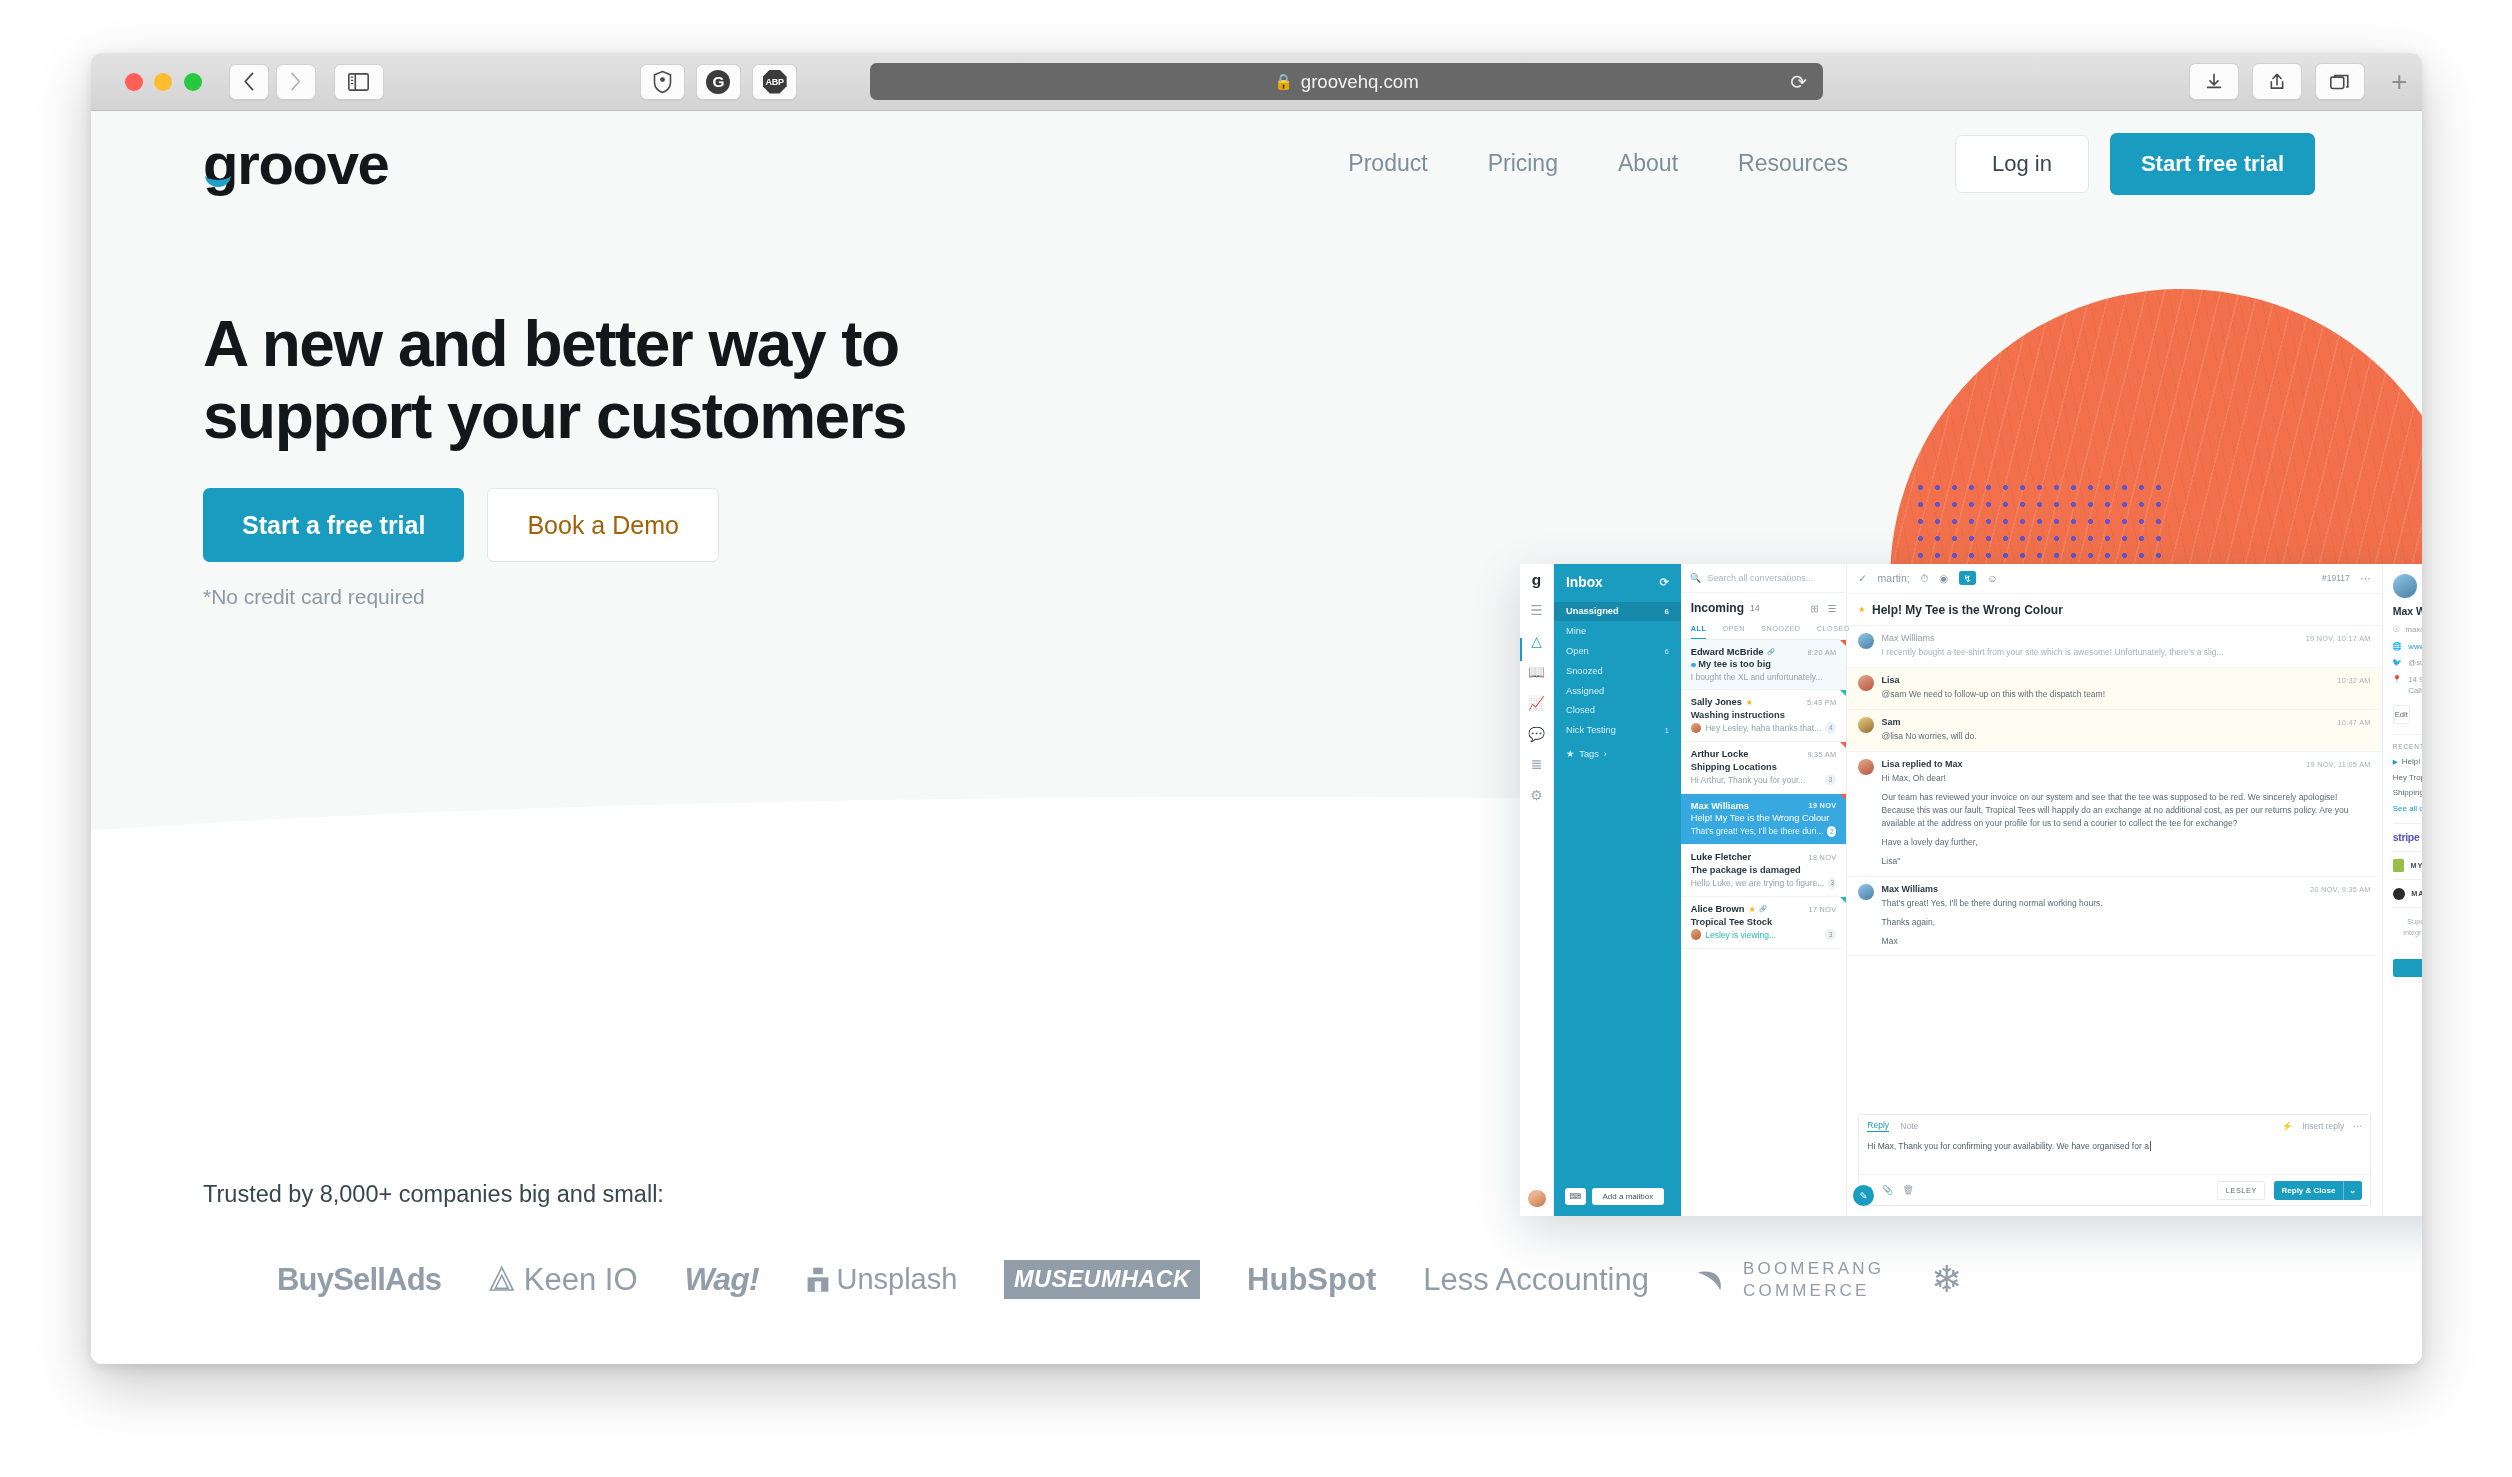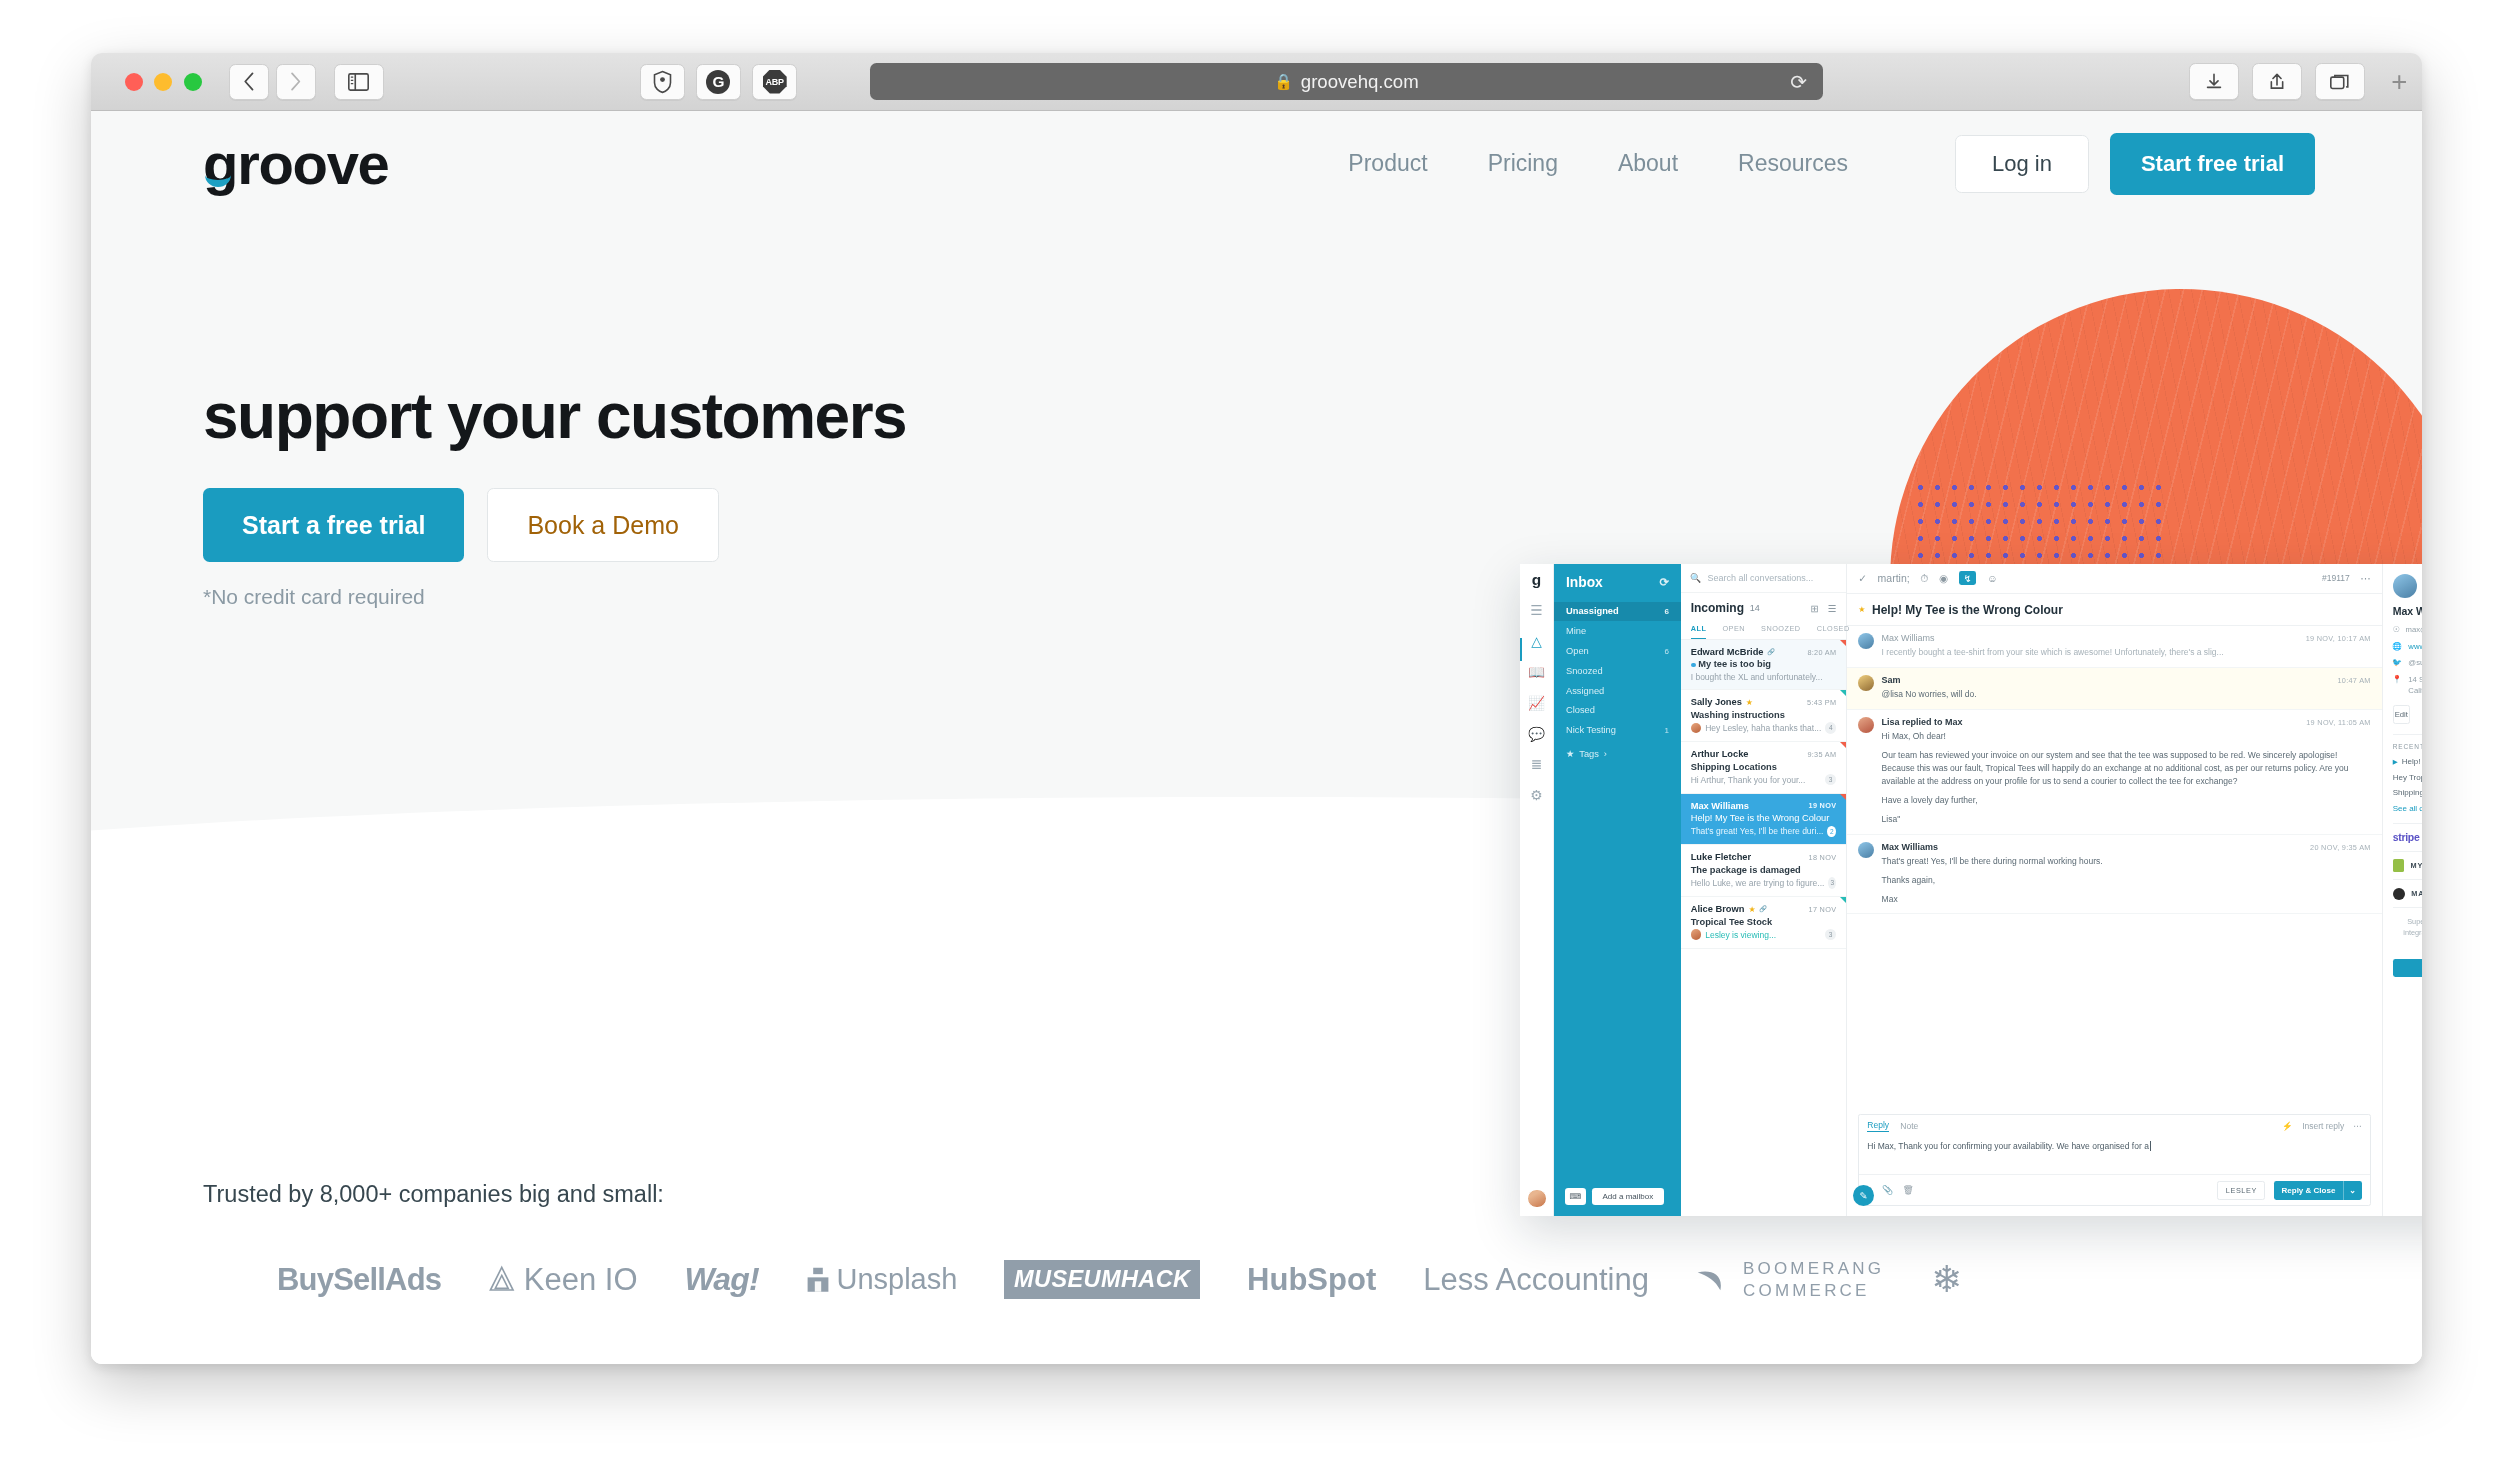--- a/index.html
+++ b/index.html
@@ -544,21 +544,21 @@
         <a href="#">Resources</a>
       </nav>
       <div class="header-actions">
         <div class="btn btn-login">Log in</div>
         <div class="btn btn-trial">Start free trial</div>
       </div>
     </div>
 
     <div class="hero">
       <h1 class="hero-title">
-        <br>
+        <span>A new and better way to</span><br>
         <span>support your customers</span>
       </h1>
       <div class="hero-ctas">
         <div class="btn btn-hero-primary">Start a free trial</div>
         <div class="btn btn-hero-secondary">Book a Demo</div>
       </div>
       <div class="no-card">*No credit card required</div>
     </div>
 
     <div class="trusted">
@@ -783,20 +783,30 @@
             <div class="msg-av"></div>
             <div class="msg-body">
               <div class="msg-head">
                 <span class="msg-name muted">Max Williams</span>
                 <span class="msg-time">19 NOV, 10:17 AM</span>
               </div>
               <div class="msg-text muted">I recently bought a tee-shirt from your site which is awesome! Unfortunately, there's a slig...</div>
             </div>
           </div>
 
+          <div class="msg note">
+            <div class="msg-av lisa"></div>
+            <div class="msg-body">
+              <div class="msg-head">
+                <span class="msg-name">Lisa</span>
+                <span class="msg-time">10:32 AM</span>
+              </div>
+              <div class="msg-text">@sam We need to follow-up on this with the dispatch team!</div>
+            </div>
+          </div>
 
           <div class="msg note">
             <div class="msg-av sam"></div>
             <div class="msg-body">
               <div class="msg-head">
                 <span class="msg-name">Sam</span>
                 <span class="msg-time">10:47 AM</span>
               </div>
               <div class="msg-text">@lisa No worries, will do.</div>
             </div>

